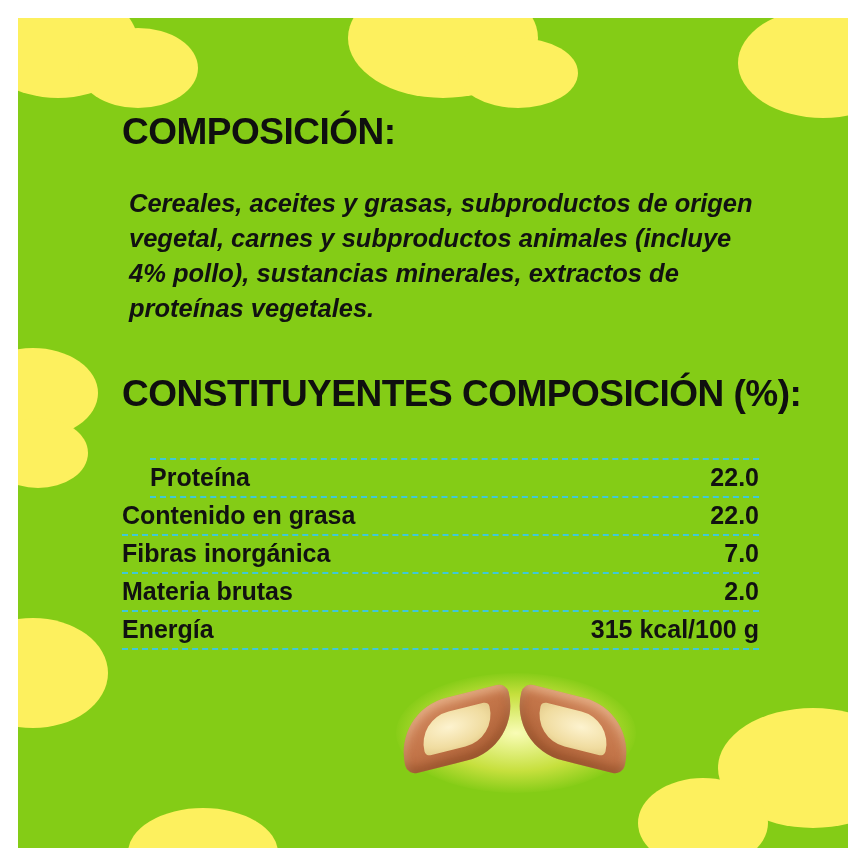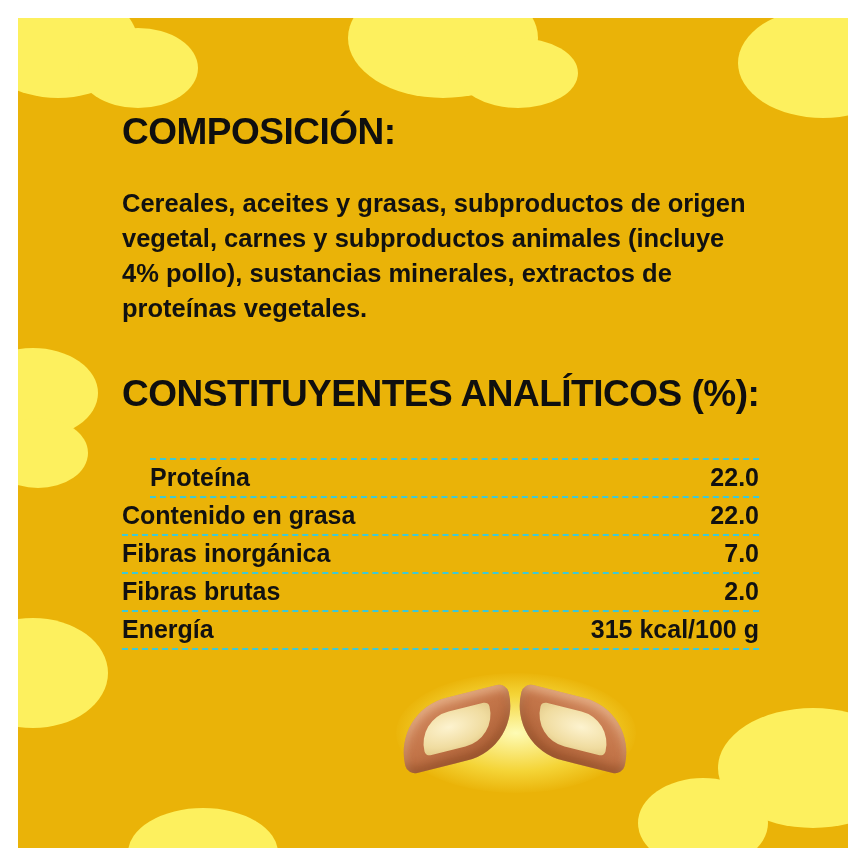--- a/index.html
+++ b/index.html
@@ -13,21 +13,21 @@
     font-family: "Liberation Sans", sans-serif;
     overflow: hidden;
   }
 
   #panel {
     position: absolute;
     left: 18px;
     top: 18px;
     width: 830px;
     height: 830px;
-    background: #eab308;
+    background: #84cc16;
     overflow: hidden;
   }
 
   
   .cloud {
     position: absolute;
     background: #fdf05e;
     border-radius: 50%;
     pointer-events: none;
   }
@@ -49,26 +49,27 @@
   #composition-heading {
     position: absolute;
     top: 93px;
     left: 0;
     font-size: 37px;
   }
 
   #composition-text {
     position: absolute;
     top: 168px;
-    left: 0;
+    left: 7px;
     width: 640px;
     font-size: 25.5px;
     font-weight: bold;
     line-height: 35px;
     color: #111111;
+    font-style: italic;
   }
 
   #analytics-heading {
     position: absolute;
     top: 355px;
     left: 0;
     font-size: 37px;
     white-space: nowrap;
   }
 
@@ -156,37 +157,37 @@
   <div class="cloud" style="left:700px; top:690px; width:190px; height:120px;"></div>
   <div class="cloud" style="left:620px; top:760px; width:130px; height:90px;"></div>
   <div class="cloud" style="left:110px; top:790px; width:150px; height:90px;"></div>
 
   <div class="content">
 
     <div class="heading" id="composition-heading">COMPOSICIÓN:</div>
 
     <div id="composition-text">Cereales, aceites y grasas, subproductos de origen vegetal, carnes y subproductos animales (incluye 4% pollo), sustancias minerales, extractos de proteínas vegetales.</div>
 
-    <div class="heading" id="analytics-heading">CONSTITUYENTES ANALÍTICOS (%):</div>
+    <div class="heading" id="analytics-heading">CONSTITUYENTES COMPOSICIÓN (%):</div>
 
     <div id="nutrition-table">
       <div class="nut-row">
         <span class="nut-label">Proteína</span>
         <span class="nut-value">22.0</span>
       </div>
       <div class="nut-row">
         <span class="nut-label">Contenido en grasa</span>
         <span class="nut-value">22.0</span>
       </div>
       <div class="nut-row">
         <span class="nut-label">Fibras inorgánica</span>
         <span class="nut-value">7.0</span>
       </div>
       <div class="nut-row">
-        <span class="nut-label">Fibras brutas</span>
+        <span class="nut-label">Materia brutas</span>
         <span class="nut-value">2.0</span>
       </div>
       <div class="nut-row">
         <span class="nut-label">Energía</span>
         <span class="nut-value">315 kcal/100 g</span>
       </div>
     </div>
 
     <div id="product-image">
       <div class="glow"></div>

